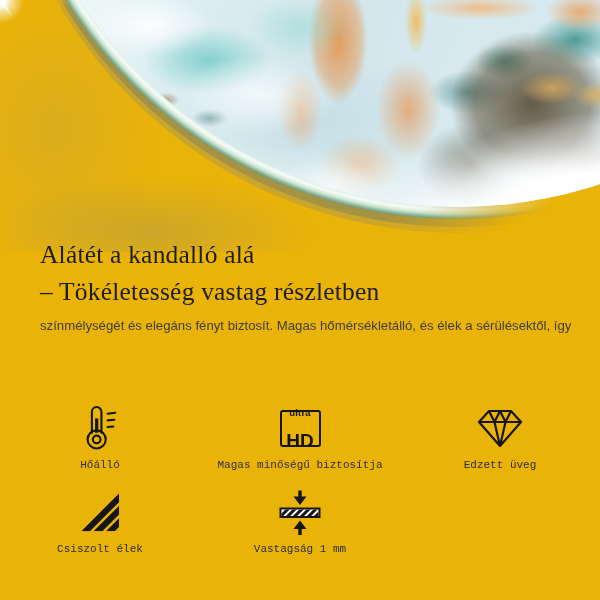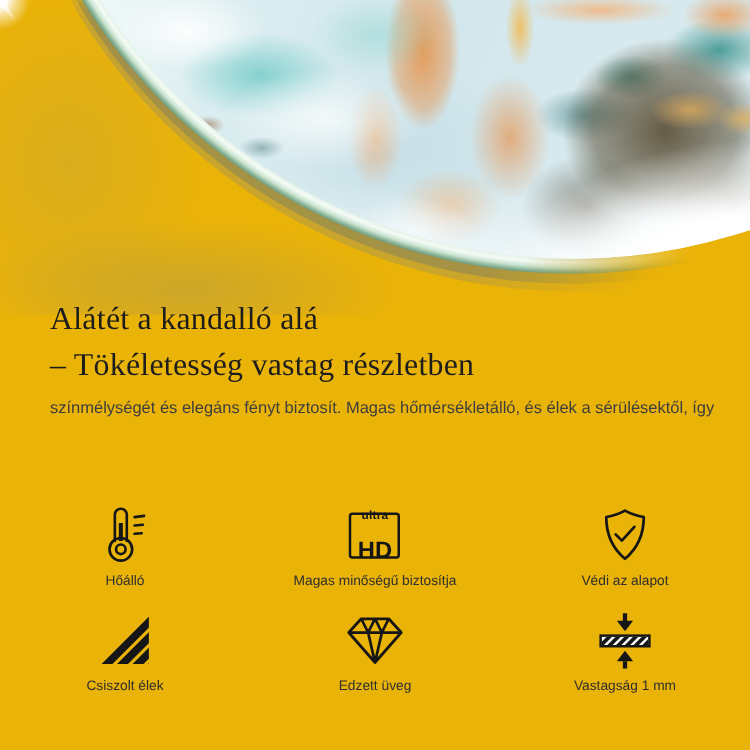--- a/index.html
+++ b/index.html
@@ -89,21 +89,21 @@
   .title{position:absolute;left:40px;top:236px;color:#1d1d1d;
          font-family:"Liberation Serif",serif;font-size:25.5px;line-height:37px;letter-spacing:0.2px;}
   .desc{position:absolute;left:40px;top:313px;color:#3e3e3e;
         font-size:13.2px;line-height:26.5px;white-space:nowrap;}
 
   
   .features{position:absolute;left:0;top:403px;width:600px;
             display:grid;grid-template-columns:200px 200px 200px;row-gap:16px;justify-items:center;}
   .feature{display:flex;flex-direction:column;align-items:center;}
   .icon-box{height:50px;display:flex;align-items:center;justify-content:center;}
-  .feature .label{margin-top:6px;font-size:11px;color:#2f2f2f;text-align:center;}
+  .feature .label{margin-top:6px;font-size:11px;color:#2f2f2f;text-align:center;font-family:Liberation Mono, monospace;}
   .icon-stroke{stroke:#161616;fill:none;stroke-width:2.2;}
   .uhd{width:37px;height:33px;border:2.5px solid #151515;border-radius:3px;
        display:flex;flex-direction:column;align-items:center;justify-content:center;color:#151515;gap:16px;}
   .uhd .u{font-size:9.5px;font-weight:700;line-height:10px;letter-spacing:0.2px;}
   .uhd .h{font-size:19px;font-weight:800;line-height:14px;}
 </style>
 </head>
 <body>
 
 <div class="page">
@@ -150,56 +150,47 @@
     <div class="feature">
       <div class="icon-box">
         <div class="uhd">
           <div class="u">ultra</div>
           <div class="h">HD</div>
         </div>
       </div>
       <div class="label">Magas minőségű biztosítja</div>
     </div>
 
-    <div class="feature">
-      <div class="icon-box">
-        <svg width="40" height="46" viewBox="0 0 40 46">
-          <path class="icon-stroke" stroke-width="2.4" stroke-linejoin="round" d="M20,3.5 C15.5,6 10,7.8 5,8.6 C5,20 8.5,32.5 20,42 C31.5,32.5 35,20 35,8.6 C30,7.8 24.5,6 20,3.5 Z"></path>
-          <polyline class="icon-stroke" stroke-width="2.4" stroke-linecap="round" stroke-linejoin="round" points="12.5,22.5 17.5,27.5 27.5,16.5"></polyline>
-        </svg>
-      </div>
-      <div class="label">Védi az alapot</div>
+
+    <div class="feature">
+      <div class="icon-box">
+        <svg width="48" height="42" viewBox="0 0 48 42">
+          <path class="icon-stroke" stroke-width="2" stroke-linejoin="round" d="M3,15 L13,4 H35 L45,15 L24,39 Z M3,15 H45 M13,4 L18.5,15 L24,4 L29.5,15 L35,4 M18.5,15 L24,39 M29.5,15 L24,39"></path>
+        </svg>
+      </div>
+      <div class="label">Edzett üveg</div>
     </div>
 
     <div class="feature">
       <div class="icon-box">
         <svg width="44" height="44" viewBox="0 0 46 46">
           <defs>
               <clipPath id="triClip">
                 <path d="M3,43 L43,3 L43,43 Z"></path>
               </clipPath>
             </defs>
           <g clip-path="url(#triClip)" stroke="#161616" stroke-width="6.5">
             <line x1="5" y1="46" x2="46" y2="5"></line>
             <line x1="18" y1="46" x2="46" y2="18"></line>
             <line x1="31" y1="46" x2="46" y2="31"></line>
             <line x1="44" y1="46" x2="46" y2="44"></line>
           </g>
         </svg>
       </div>
       <div class="label">Csiszolt élek</div>
-    </div>
-
-    <div class="feature">
-      <div class="icon-box">
-        <svg width="48" height="42" viewBox="0 0 48 42">
-          <path class="icon-stroke" stroke-width="2" stroke-linejoin="round" d="M3,15 L13,4 H35 L45,15 L24,39 Z M3,15 H45 M13,4 L18.5,15 L24,4 L29.5,15 L35,4 M18.5,15 L24,39 M29.5,15 L24,39"></path>
-        </svg>
-      </div>
-      <div class="label">Edzett üveg</div>
     </div>
 
     <div class="feature">
       <div class="icon-box">
         <svg width="44" height="46" viewBox="0 0 44 46">
           <line x1="22" y1="1.5" x2="22" y2="8" stroke="#161616" stroke-width="3.4"></line>
           <polygon points="15.5,7.5 28.5,7.5 22,16" fill="#161616"></polygon>
           <rect x="2.5" y="19.5" width="39" height="8.5" fill="#fff" stroke="#161616" stroke-width="2"></rect>
           <defs>
               <clipPath id="barClip">

